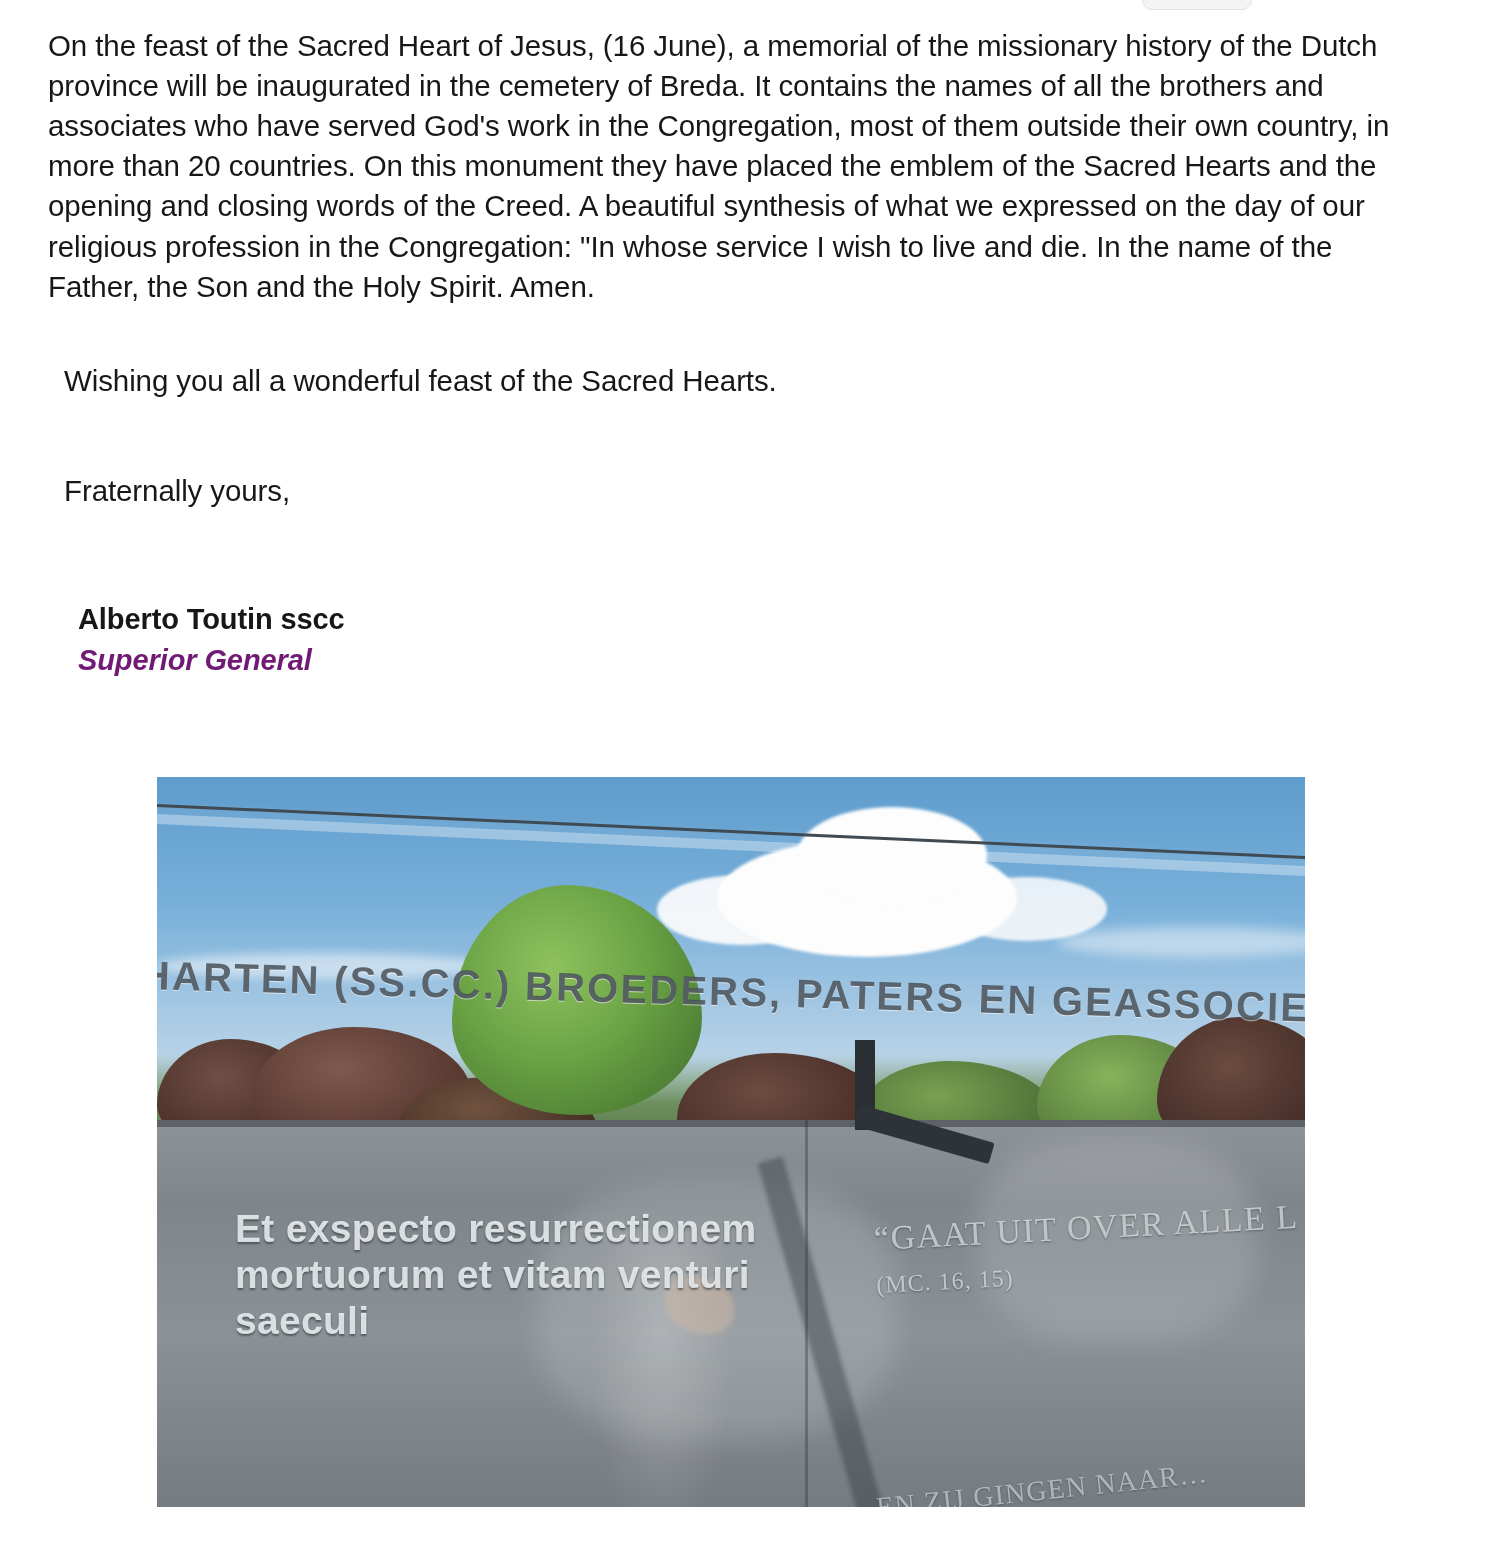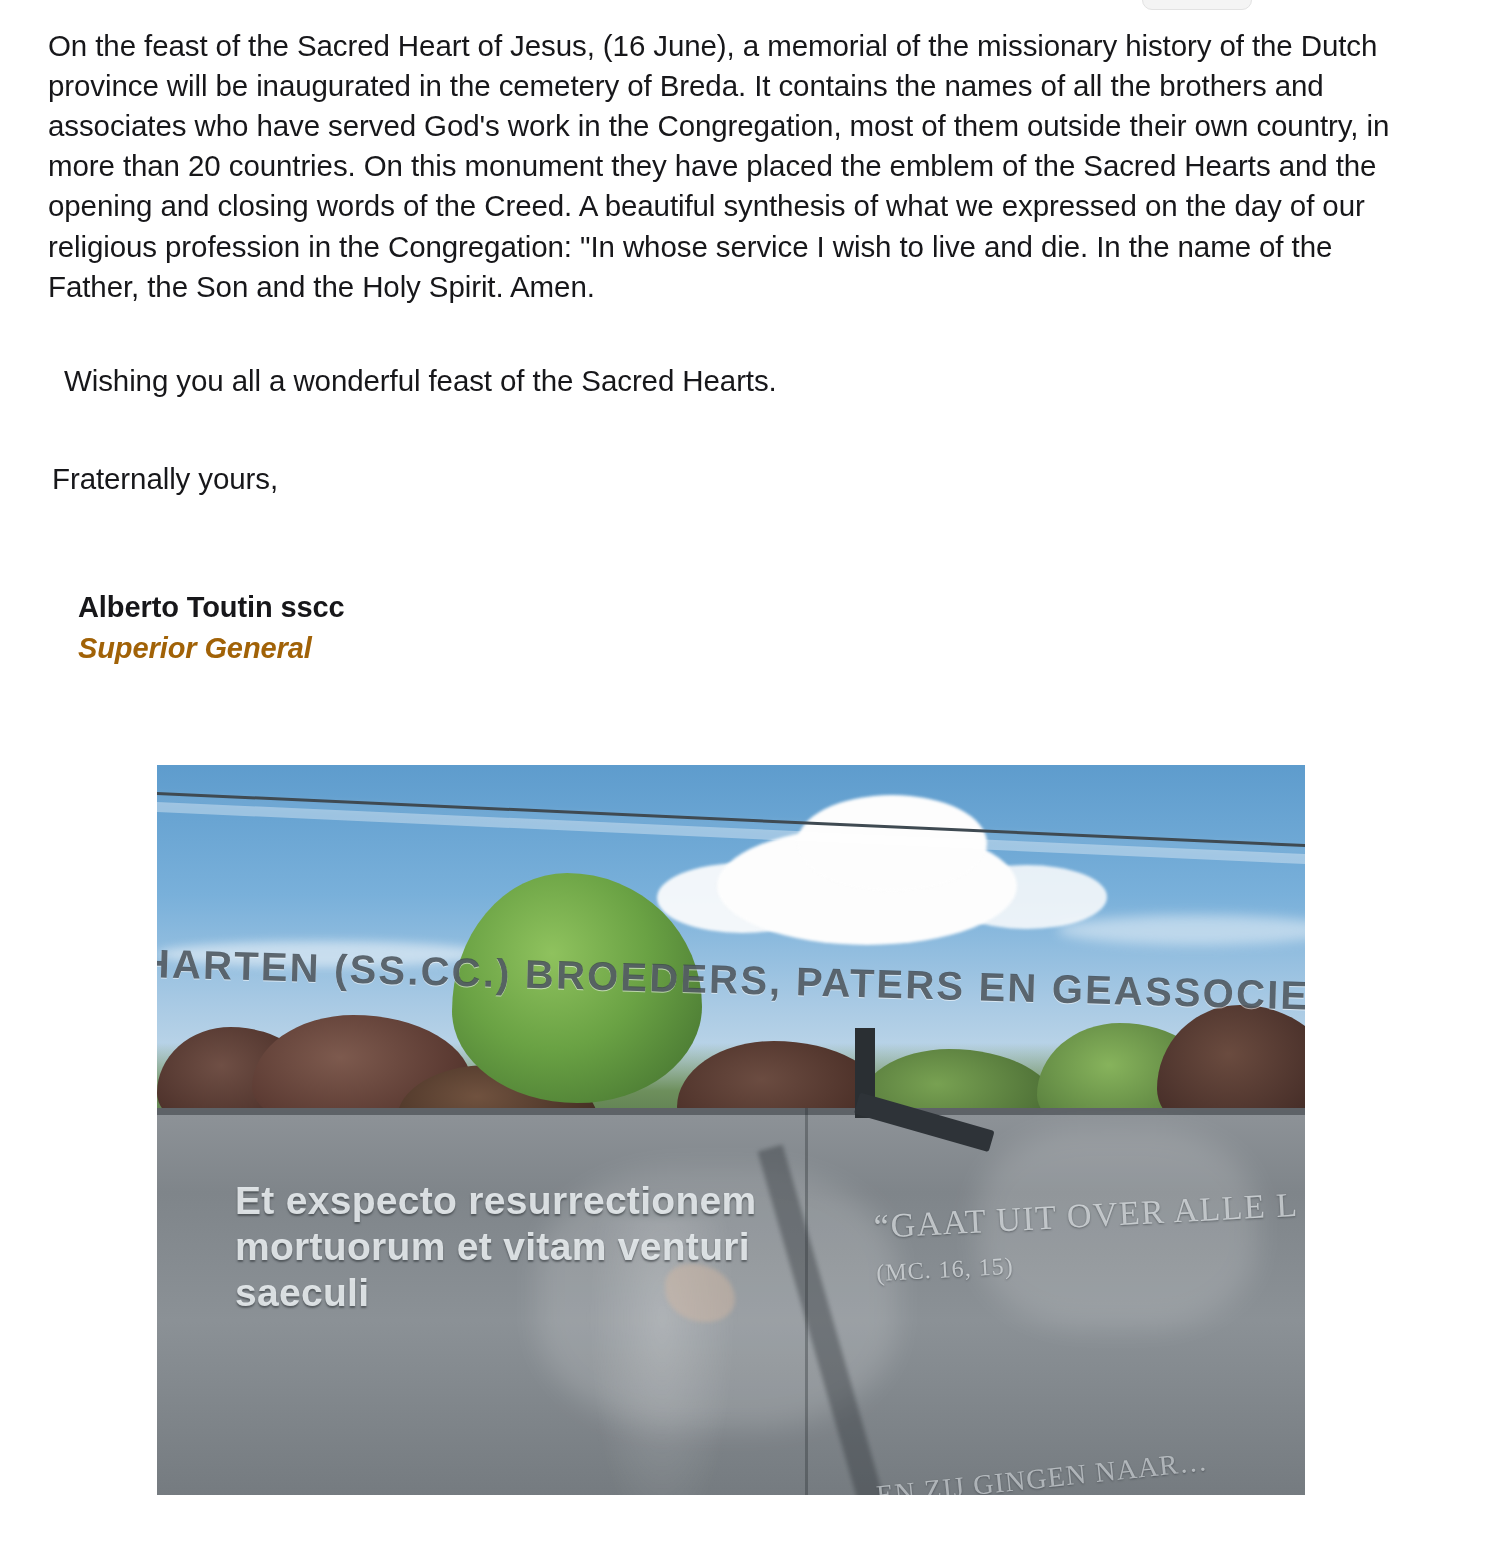--- a/index.html
+++ b/index.html
@@ -56,21 +56,21 @@
   .sig-name {
     font-size: 29px;
     font-weight: bold;
     color: #17171a;
     line-height: 1.42;
   }
   .sig-title {
     font-size: 29px;
     font-weight: bold;
     font-style: italic;
-    color: #a16207;
+    color: #701a75;
     line-height: 1.42;
   }
 
   .photo-wrap {
     margin: 96px 0 0 0;
     padding-left: 157px;
   }
 
   .photo {
     position: relative;
@@ -251,21 +251,21 @@
     height: 420px;
     background: rgba(45,50,55,.40);
     transform: rotate(-16deg);
     transform-origin: top center;
     filter: blur(2px);
   }
 
   .latin-inscription {
     position: absolute;
     left: 78px;
-    top: 70px;
+    top: 86px;
     width: 560px;
     font-family: "Liberation Sans", sans-serif;
     font-weight: bold;
     font-size: 39px;
     line-height: 1.18;
     color: rgba(236,240,242,.88);
     text-shadow: 0 2px 2px rgba(40,45,50,.55);
     letter-spacing: .3px;
   }
 
@@ -329,21 +329,21 @@
 
 <div class="page">
 
   <div class="top-stub"></div>
 
   <div class="body-text">
     <p style="margin:0;">On the feast of the Sacred Heart of Jesus, (16 June), a memorial of the missionary history of the Dutch province will be inaugurated in the cemetery of Breda. It contains the names of all the brothers and associates who have served God's work in the Congregation, most of them outside their own country, in more than 20 countries. On this monument they have placed the emblem of the Sacred Hearts and the opening and closing words of the Creed. A beautiful synthesis of what we expressed on the day of our religious profession in the Congregation: "In whose service I wish to live and die. In the name of the Father, the Son and the Holy Spirit. Amen.</p>
     <div class="para-gap"></div>
     <p style="margin:16px;">Wishing you all a wonderful feast of the Sacred Hearts.</p>
     <div class="para-gap"></div>
-    <p style="margin:4px;">Fraternally yours,</p>
+    <p style="margin:16px;">Fraternally yours,</p>
 
     <div class="signature-block">
       <div class="sig-name">Alberto Toutin sscc</div>
       <div class="sig-title">Superior General</div>
     </div>
   </div>
 
   <div class="photo-wrap">
     <div class="photo">
 

